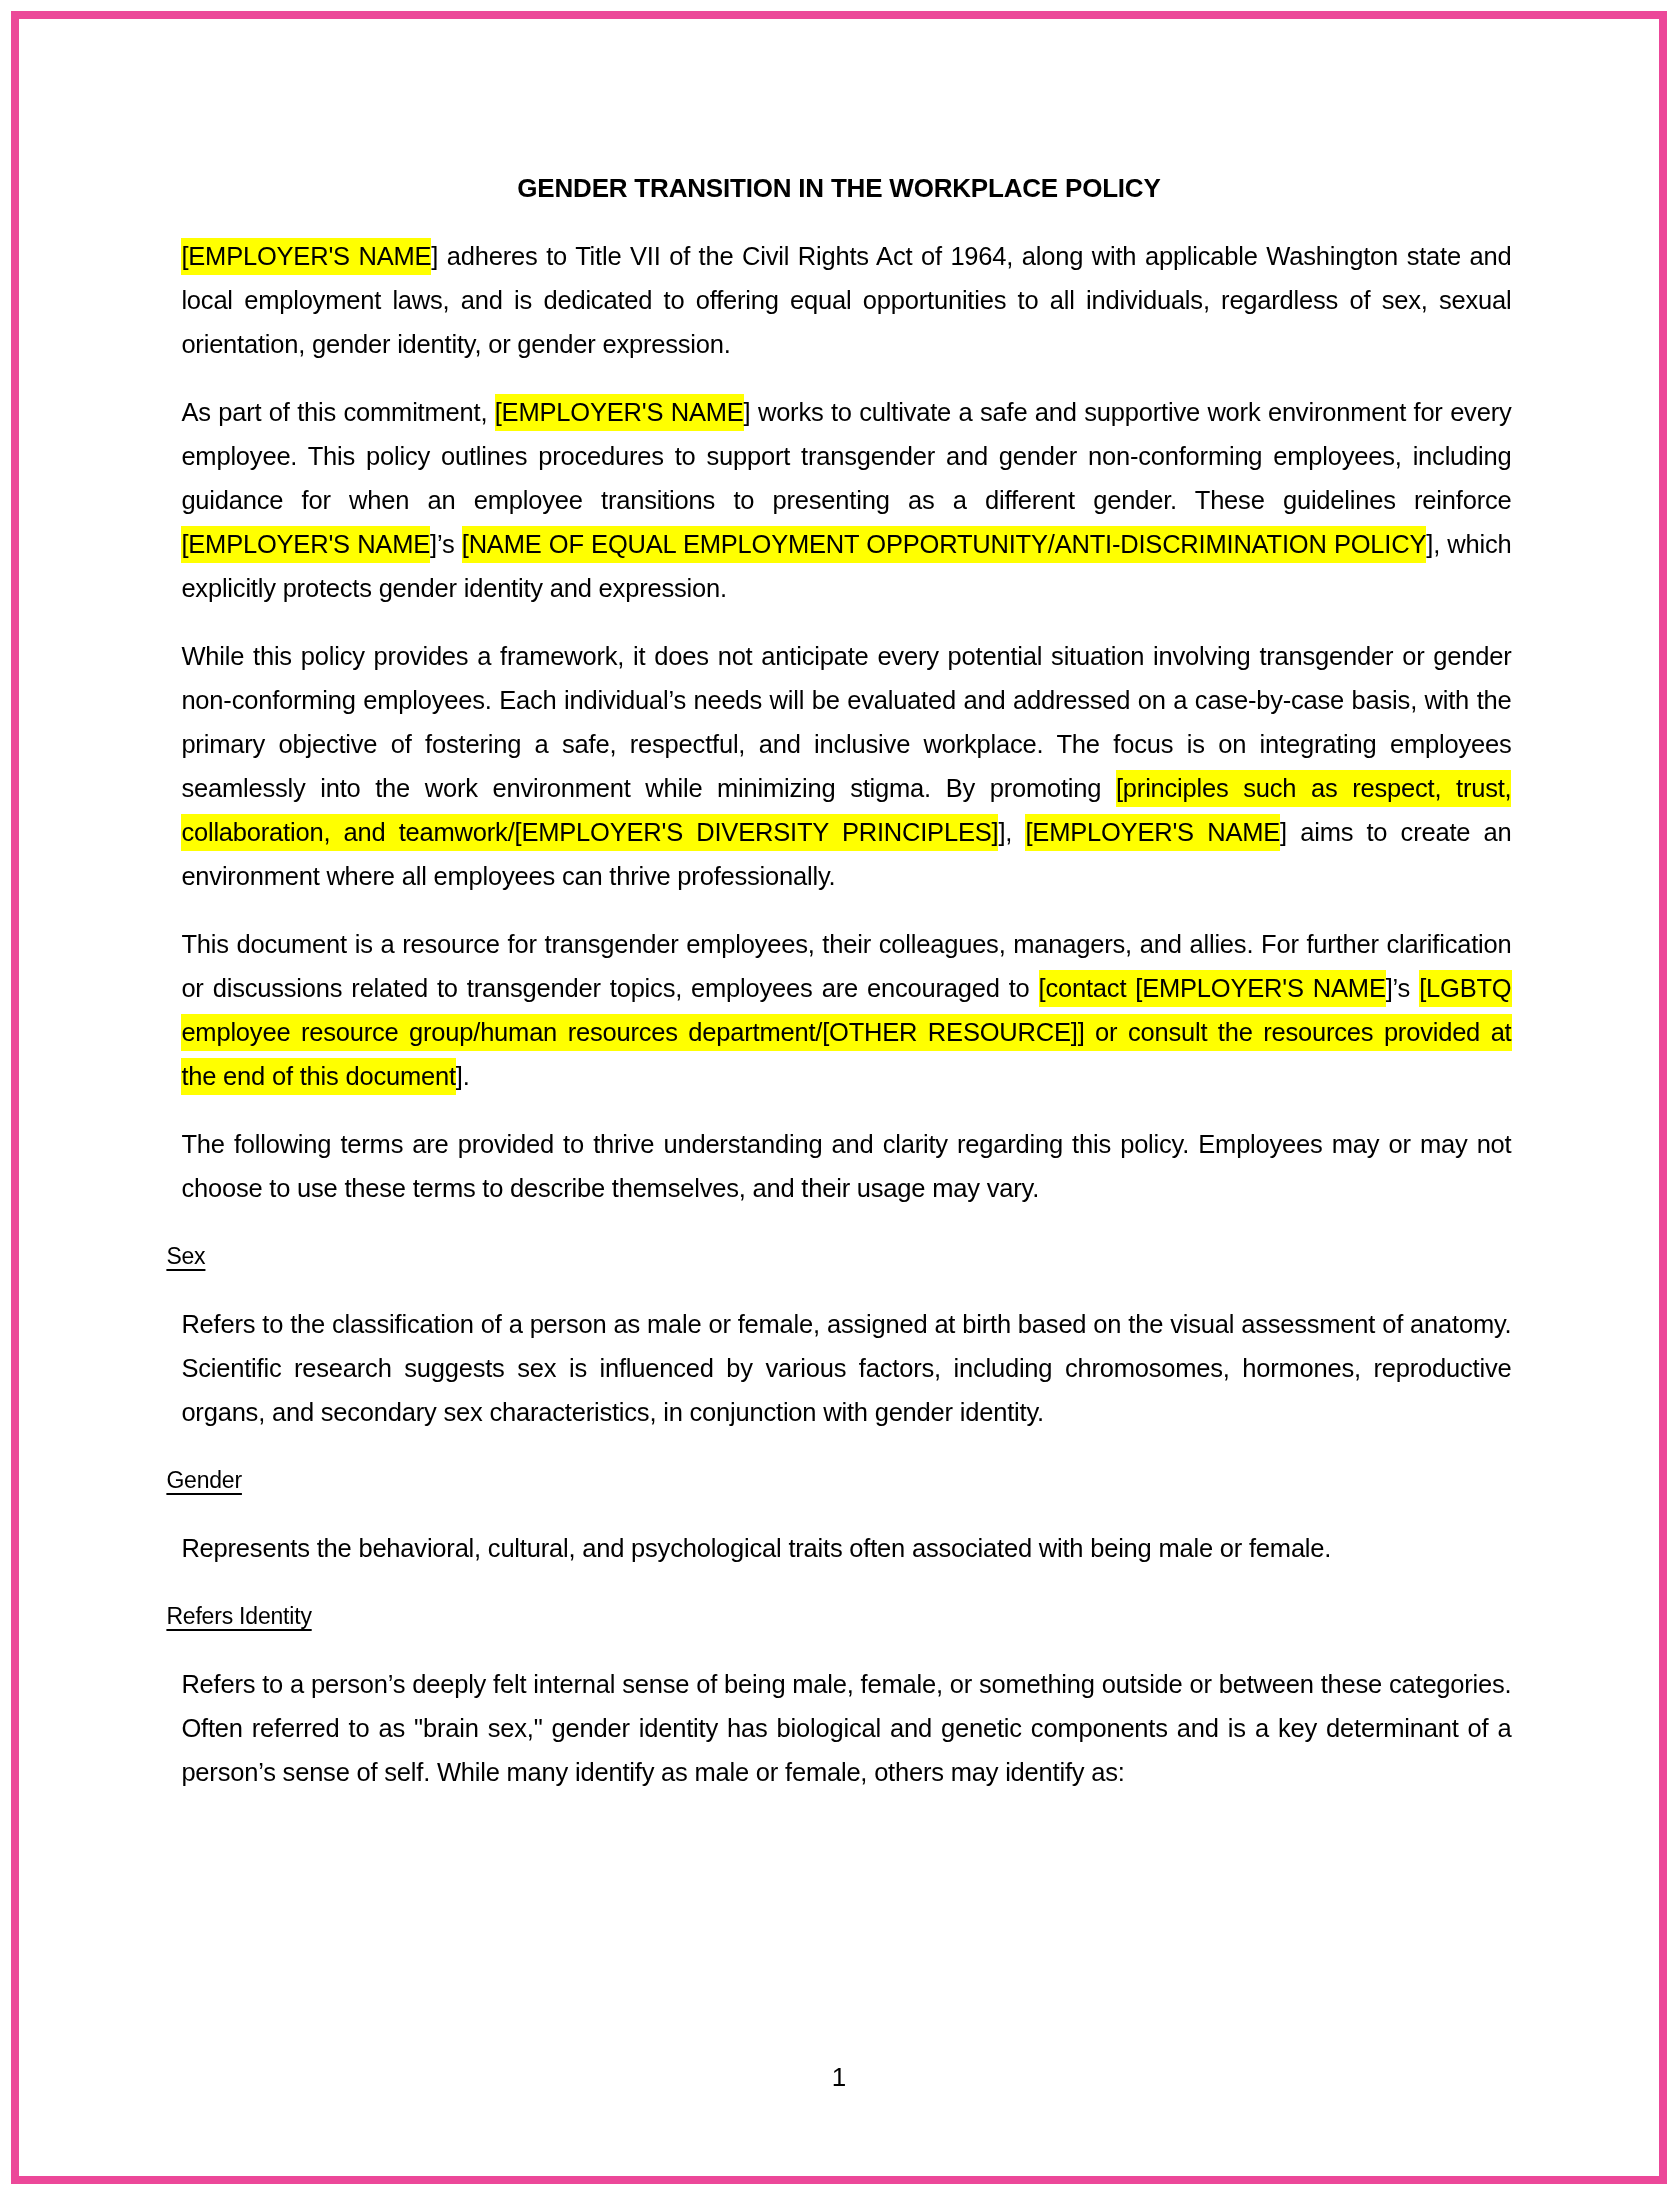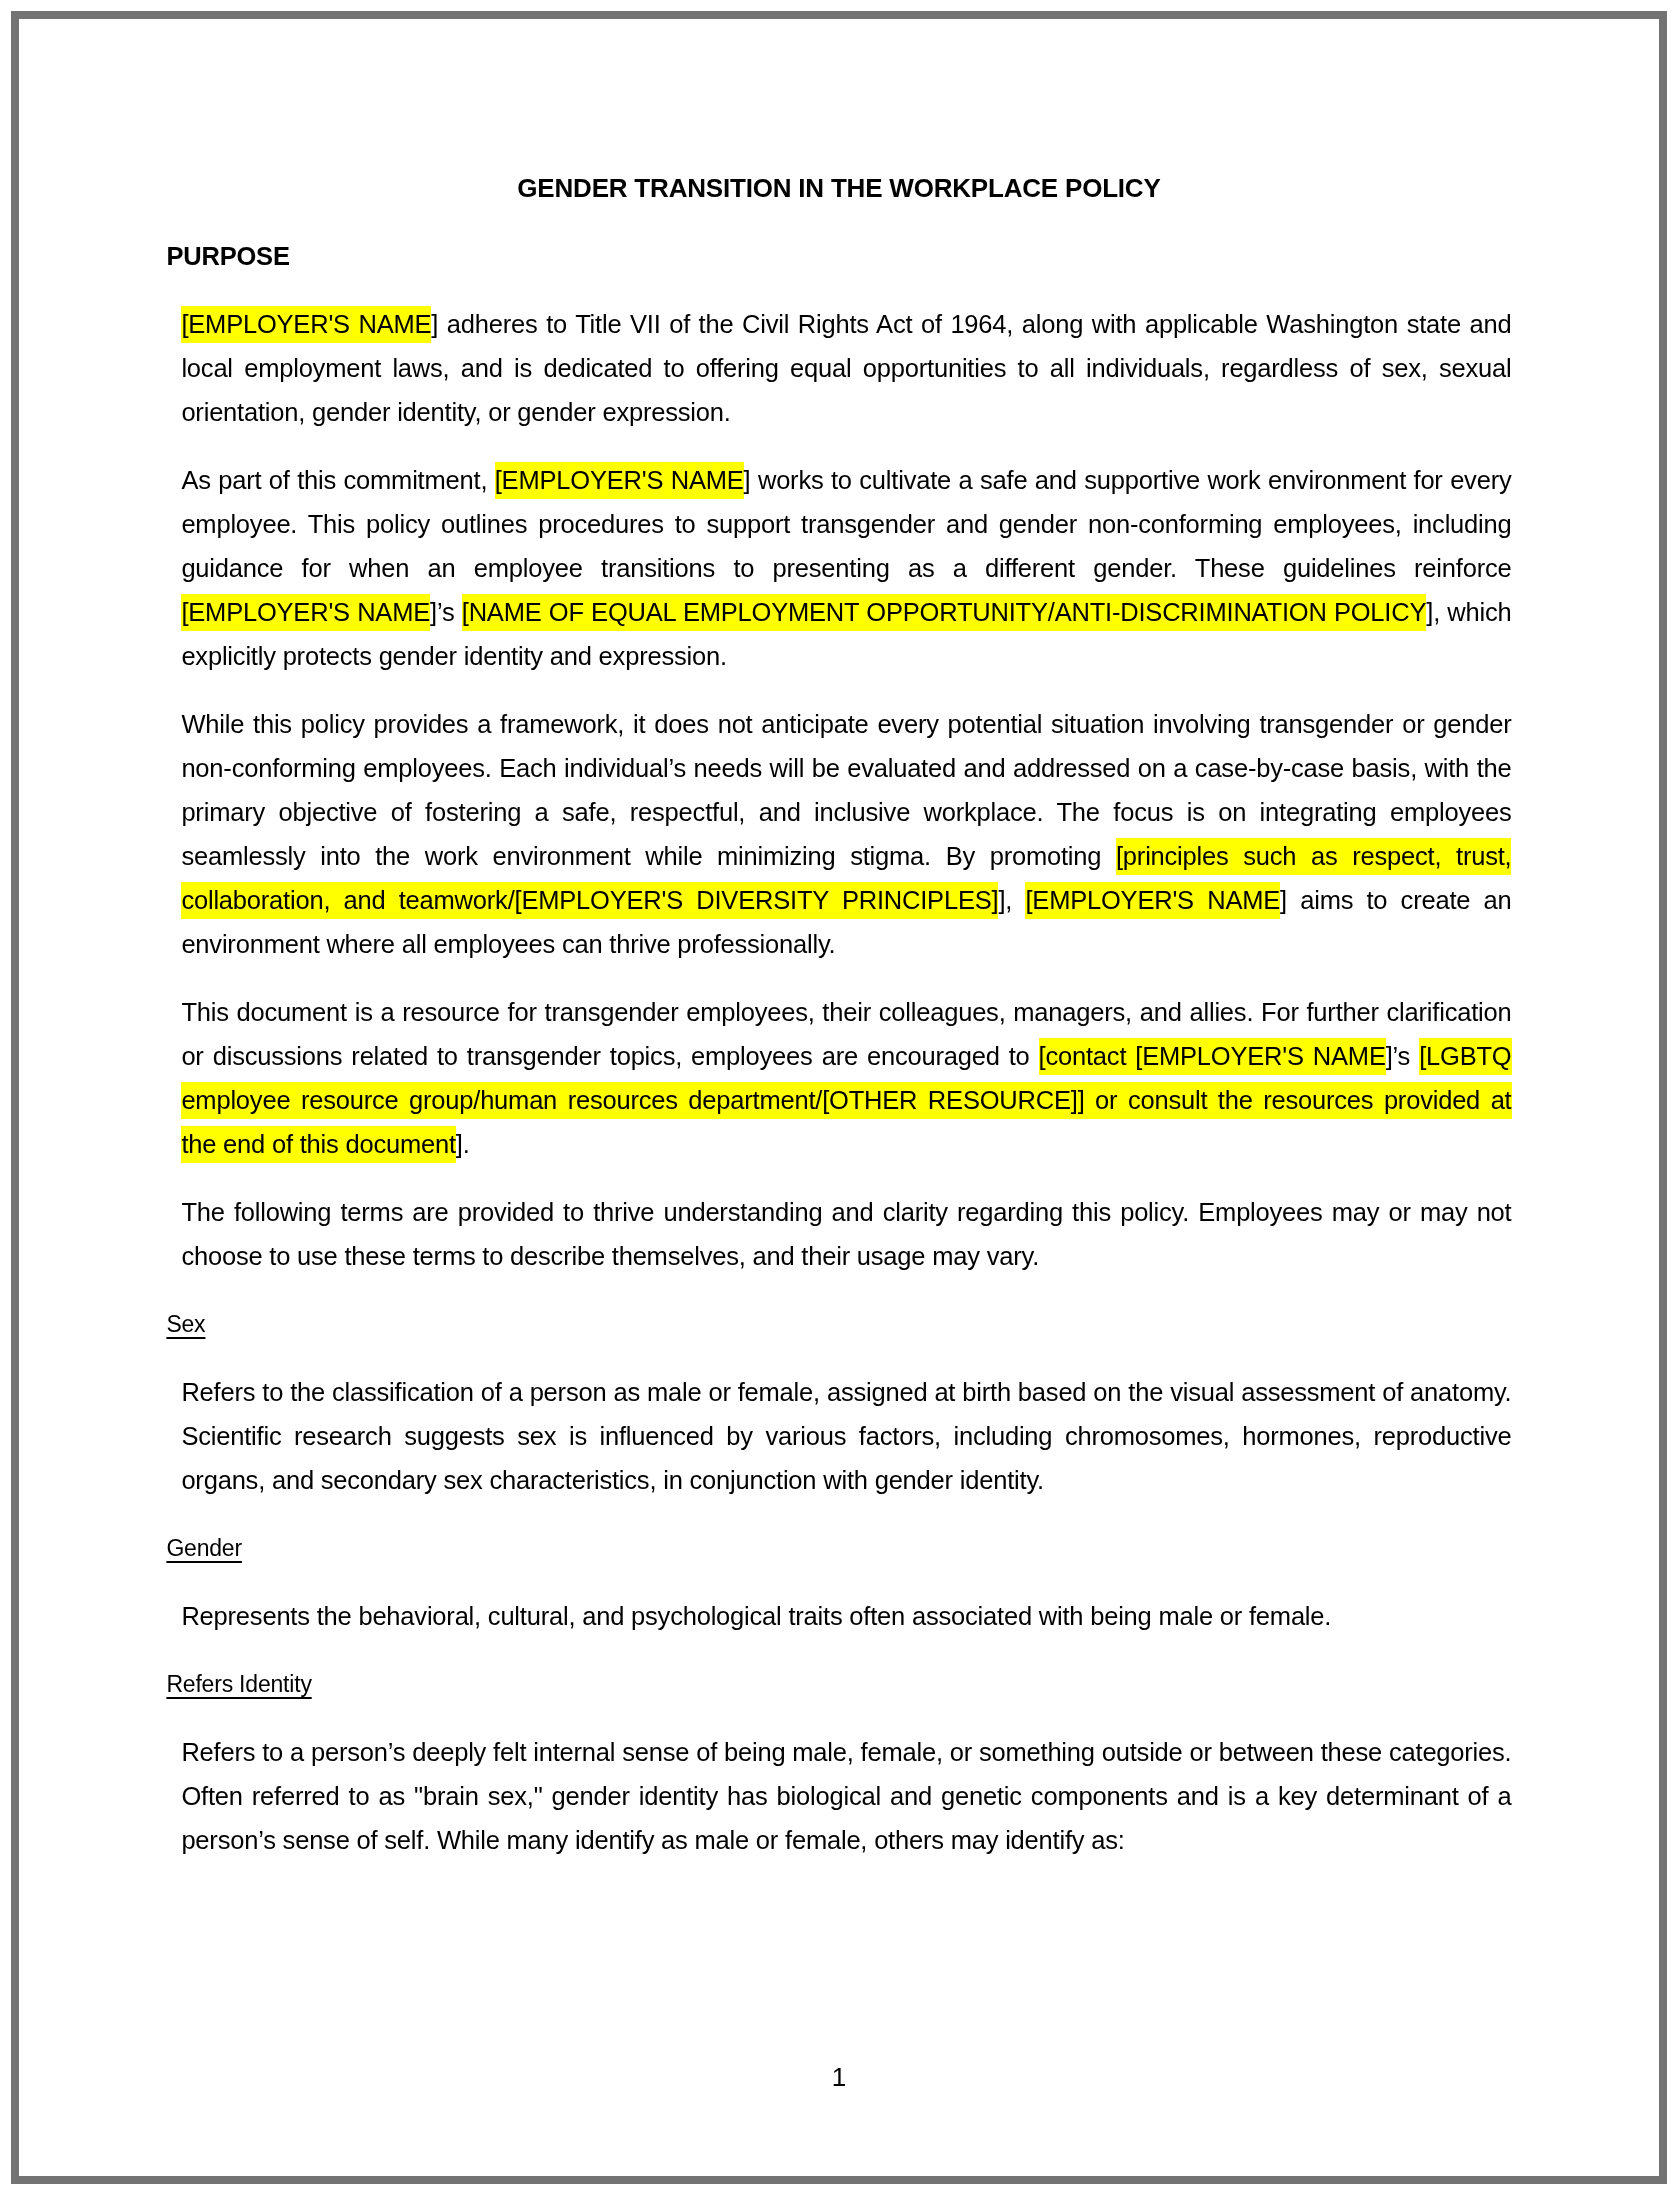--- a/index.html
+++ b/index.html
@@ -13,21 +13,21 @@
     position: relative;
     font-family: "Liberation Sans", sans-serif;
     color: #000000;
   }
   .page-frame {
     position: absolute;
     top: 11.4px;
     left: 11.4px;
     right: 10.5px;
     bottom: 10.5px;
-    border: 8px solid #737373;
+    border: 8px solid #ec4899;
     background: #ffffff;
     box-sizing: border-box;
     overflow: hidden;
   }
   .content {
     padding: 147px 147px 0 147px;
   }
   .doc-title {
     font-size: 26px;
     font-weight: bold;
@@ -72,21 +72,20 @@
     line-height: 32px;
   }
 </style>
 </head>
 <body>
 
 <div class="page-frame">
   <div class="content">
     <div class="doc-title">GENDER TRANSITION IN THE WORKPLACE POLICY</div>
     <div id="doc-body">
-        <p class="h">PURPOSE</p>
         <p class="body"><mark class="hl" style="background: rgb(255, 255, 0);">[EMPLOYER'S NAME</mark><span>] adheres to Title VII of the Civil Rights Act of 1964, along with applicable Washington state and local employment laws, and is dedicated to offering equal opportunities to all individuals, regardless of sex, sexual orientation, gender identity, or gender expression.</span></p>
         <p class="body"><span>As part of this commitment, </span><mark class="hl" style="background: rgb(255, 255, 0);">[EMPLOYER'S NAME</mark><span>] works to cultivate a safe and supportive work environment for every employee. This policy outlines procedures to support transgender and gender non-conforming employees, including guidance for when an employee transitions to presenting as a different gender. These guidelines reinforce </span><mark class="hl" style="background: rgb(255, 255, 0);">[EMPLOYER'S NAME</mark><span>]’s </span><mark class="hl" style="background: rgb(255, 255, 0);">[NAME OF EQUAL EMPLOYMENT OPPORTUNITY/ANTI-DISCRIMINATION POLICY</mark><span>], which explicitly protects gender identity and expression.</span></p>
         <p class="body"><span>While this policy provides a framework, it does not anticipate every potential situation involving transgender or gender non-conforming employees. Each individual’s needs will be evaluated and addressed on a case-by-case basis, with the primary objective of fostering a safe, respectful, and inclusive workplace. The focus is on integrating employees seamlessly into the work environment while minimizing stigma. By promoting </span><mark class="hl" style="background: rgb(255, 255, 0);">[principles such as respect, trust, collaboration, and teamwork/[EMPLOYER'S DIVERSITY PRINCIPLES]</mark><span>], </span><mark class="hl" style="background: rgb(255, 255, 0);">[EMPLOYER'S NAME</mark><span>] aims to create an environment where all employees can thrive professionally.</span></p>
         <p class="body"><span>This document is a resource for transgender employees, their colleagues, managers, and allies. For further clarification or discussions related to transgender topics, employees are encouraged to </span><mark class="hl" style="background: rgb(255, 255, 0);">[contact [EMPLOYER'S NAME</mark><span>]’s </span><mark class="hl" style="background: rgb(255, 255, 0);">[LGBTQ employee resource group/human resources department/[OTHER RESOURCE]] or consult the resources provided at the end of this document</mark><span>].</span></p>
         <p class="body"><span>The following terms are provided to thrive understanding and clarity regarding this policy. Employees may or may not choose to use these terms to describe themselves, and their usage may vary.</span></p>
         <p class="sub">Sex</p>
         <p class="body"><span>Refers to the classification of a person as male or female, assigned at birth based on the visual assessment of anatomy. Scientific research suggests sex is influenced by various factors, including chromosomes, hormones, reproductive organs, and secondary sex characteristics, in conjunction with gender identity.</span></p>
         <p class="sub">Gender</p>
         <p class="body"><span>Represents the behavioral, cultural, and psychological traits often associated with being male or female.</span></p>
         <p class="sub">Refers Identity</p>

